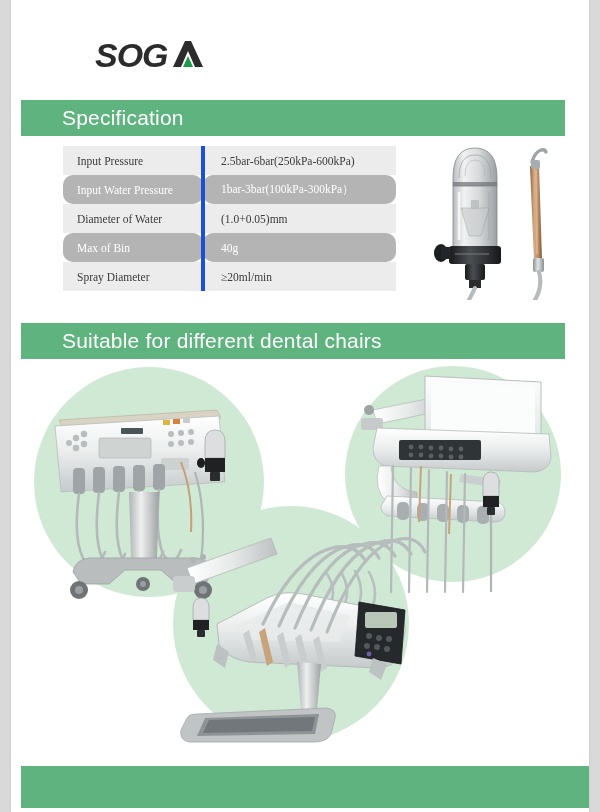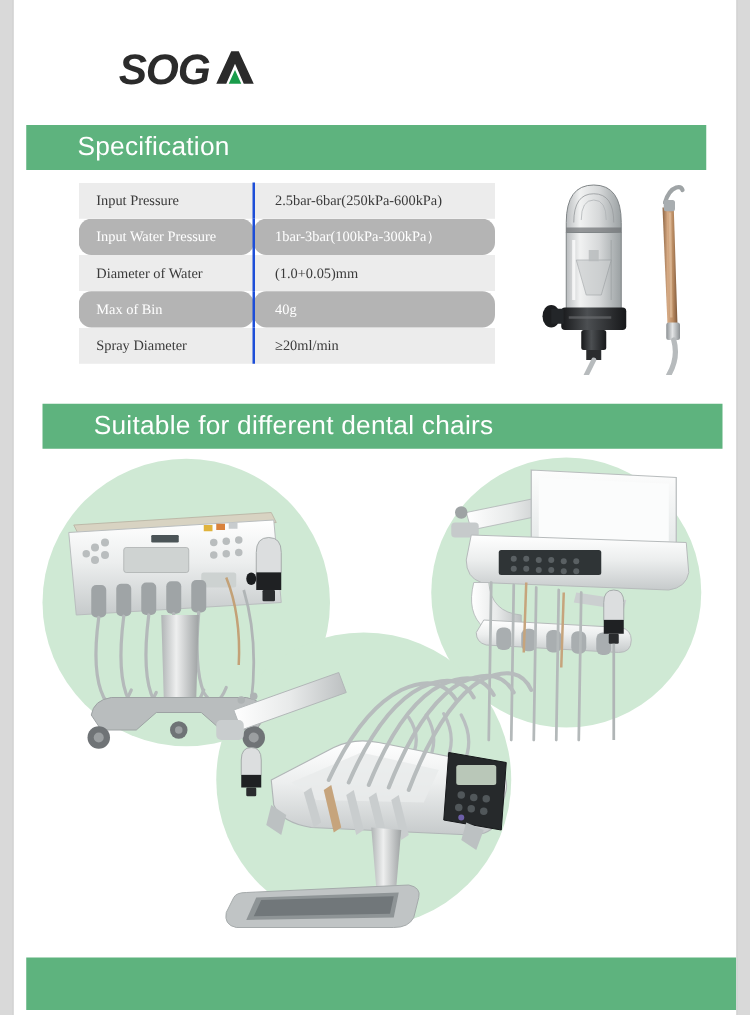--- a/index.html
+++ b/index.html
@@ -53,21 +53,21 @@
     left: 41px;
     top: 50%;
     transform: translateY(-50%);
     color: #ffffff;
     font-size: 21px;
     font-weight: normal;
     letter-spacing: 0.2px;
     white-space: nowrap;
   }
   #banner-spec { top: 100px; }
-  #banner-chairs { top: 323px; margin-left: 13px; }
+  #banner-chairs { top: 323px; }
 
   
   .spec-table {
     position: absolute;
     left: 52px;
     top: 146px;
     width: 333px;
     border-collapse: collapse;
     table-layout: fixed;
   }
@@ -79,21 +79,21 @@
     vertical-align: middle;
     white-space: nowrap;
     overflow: hidden;
     font-family: Liberation Serif, serif;
   }
   .spec-table col.c-label { width: 140px; }
   .spec-table col.c-value { width: 193px; }
   .spec-table tr.odd td { background: #ececec; }
   .spec-table tr.even td { background: #b4b4b4; color: #ffffff; border-radius: 10px; }
   .spec-table td.val {
-    border-left: 2px solid #1d4ed8;
+    border-left: 4px solid #1d4ed8;
     padding-left: 16px;
   }
 
   
   .product-photo {
     position: absolute;
     left: 420px;
     top: 140px;
     width: 140px;
     height: 160px;

